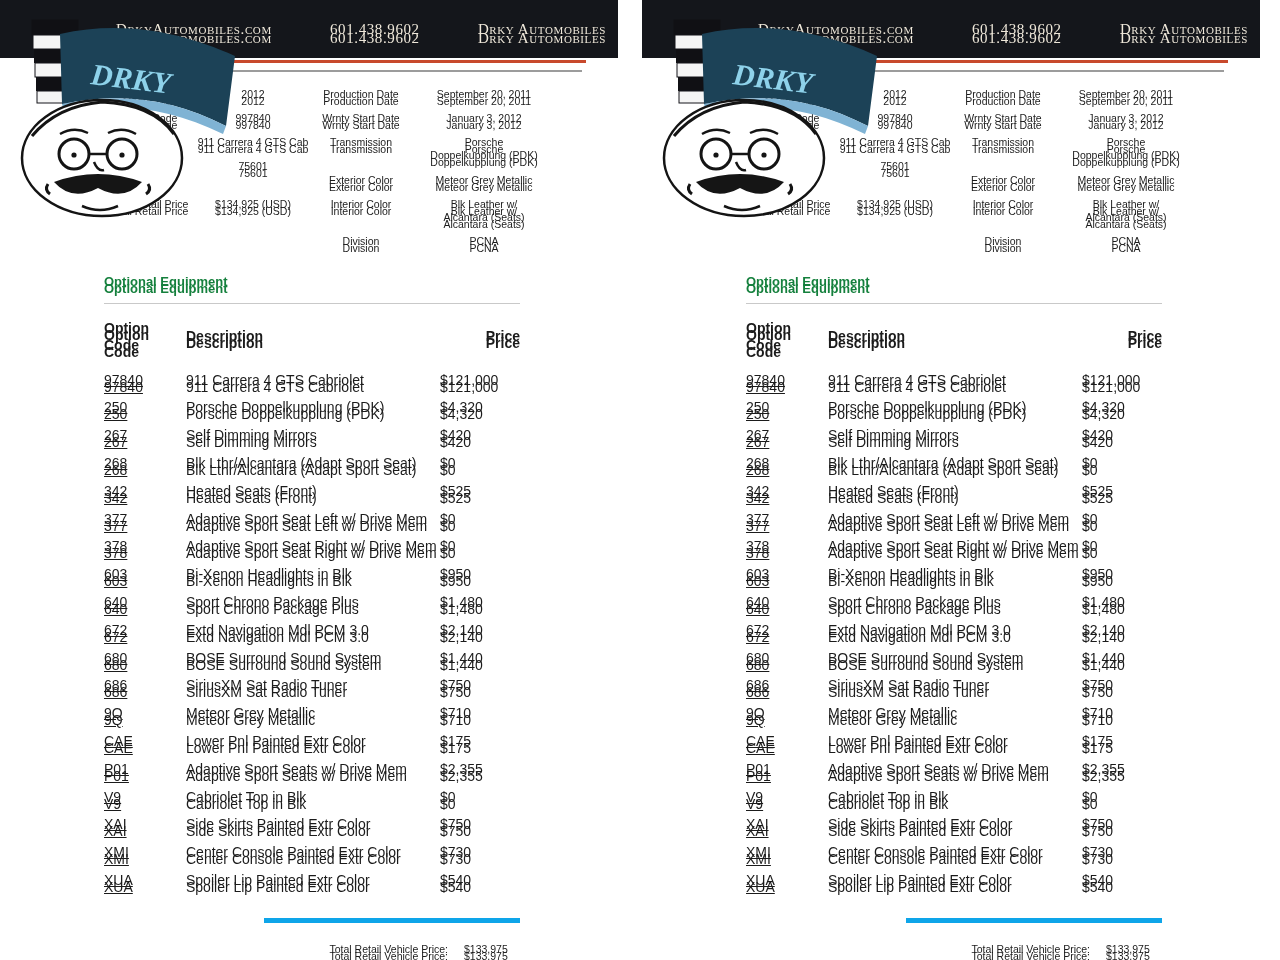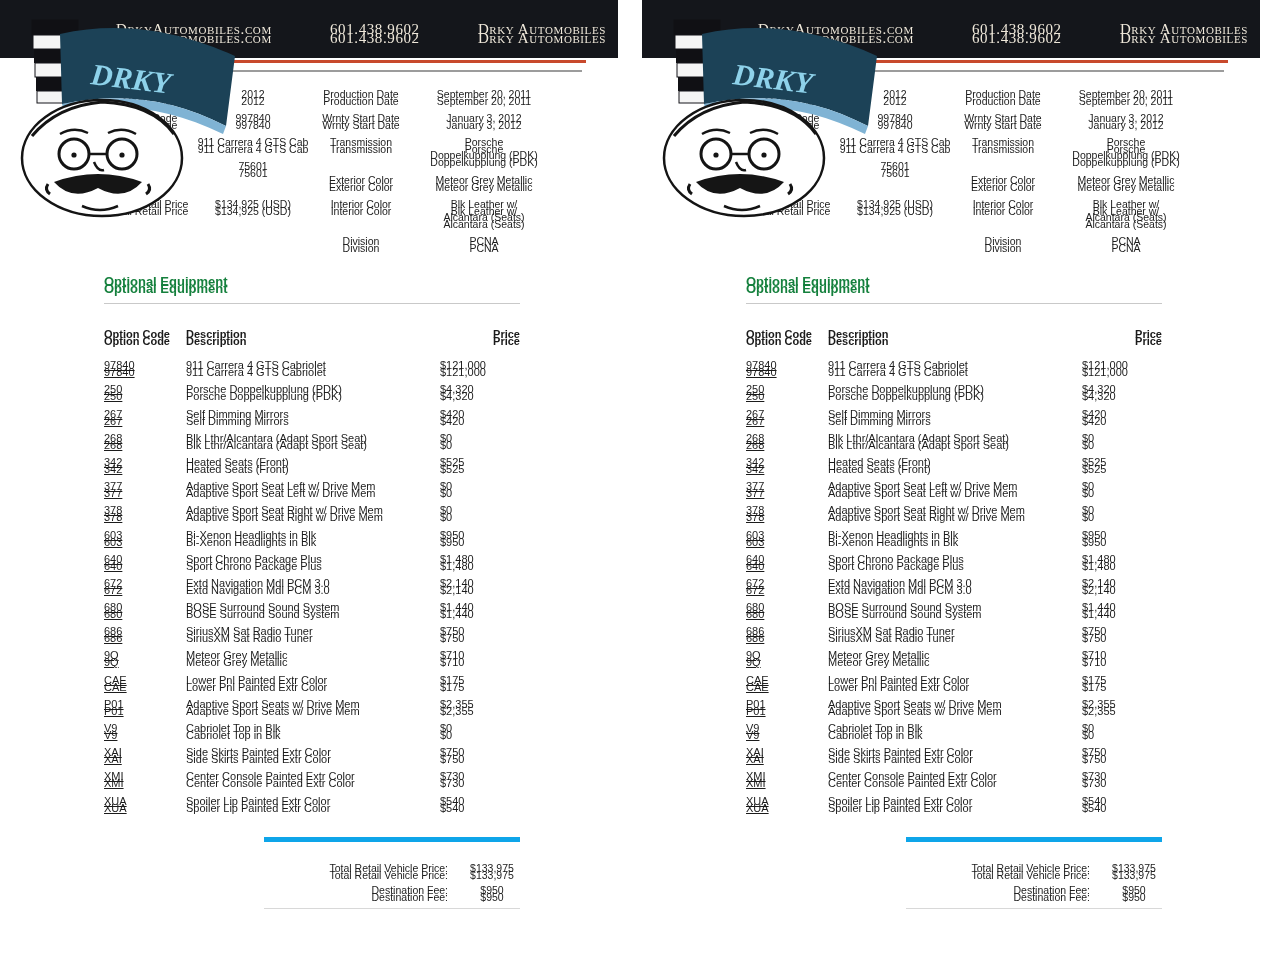--- a/index.html
+++ b/index.html
@@ -32,33 +32,33 @@
   .icol{display:flex;flex-direction:column;gap:11px;}
   .irow{display:flex;text-align:center;}
   .icol.c1 .lbl{width:90px;flex:none;}
   .icol.c1 .val{width:118px;}
   .icol.c2 .lbl{width:86px;flex:none;}
   .icol.c2 .val{width:112px;margin-left:24px;}
 
   .sec-title{margin:26px 0 0;font-size:13px;font-weight:700;color:#15803d;}
   hr.light{border:0;border-top:1px solid #c9c9c9;margin:14px 0 0;}
 
-  table.opts{width:100%;border-collapse:collapse;margin-top:16px;font-size:11px;line-height:1.2;}
+  table.opts{width:100%;border-collapse:collapse;margin-top:8px;font-size:14px;line-height:1.2;}
   table.opts th{text-align:left;font-weight:700;padding:8px 0 14px;}
   table.opts th.pr{text-align:right;}
   table.opts td{padding:4px 0 7px;vertical-align:top;}
   table.opts td.code{width:82px;text-decoration:underline;}
   table.opts td.pr,table.opts th.pr{width:80px;}
 
   .totals{
     margin:22px 0 0 auto;width:256px;border-top:5px solid #0ea5e9;border-bottom:1px solid #d8d8d8;
     padding:20px 0 12px;display:flex;flex-direction:column;gap:10px;font-size:10.5px;
   }
   .trow{display:flex;justify-content:flex-end;gap:16px;}
-  .tval{min-width:56px;text-align:center;}
+  .tval{min-width:56px;text-align:left;}
 </style>
 </head>
 <body>
 
 <div class="pages">
 
   <section class="page">
 
     <header class="band">
       <span class="t">DrkyAutomobiles.com</span>

